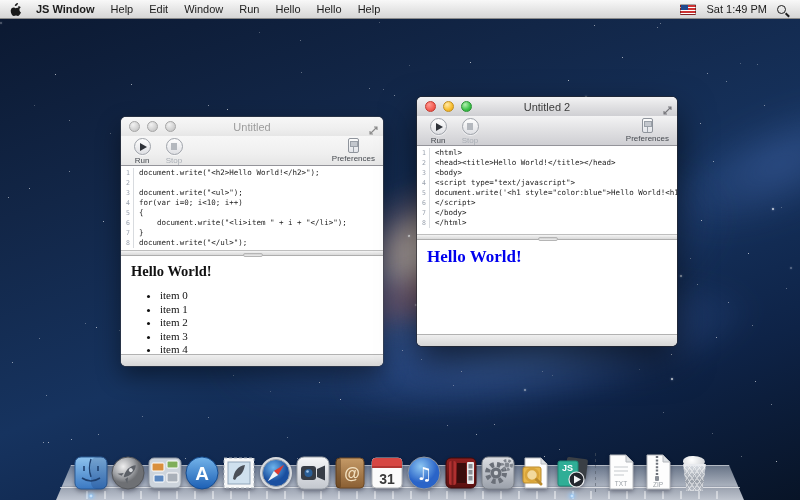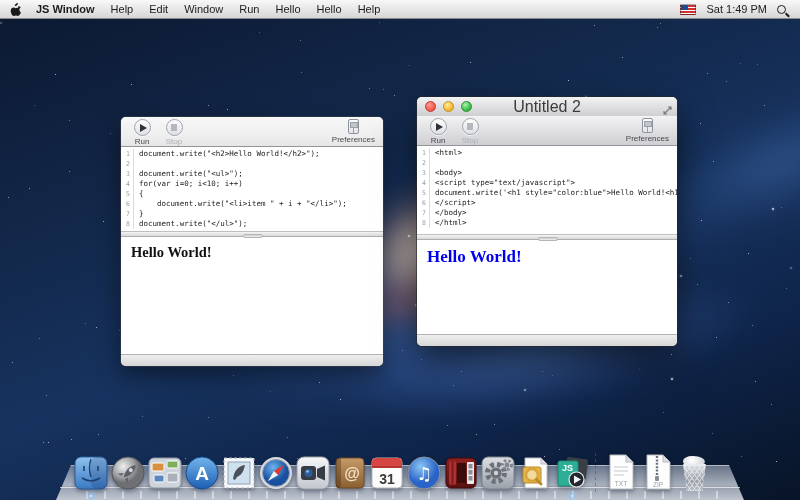--- a/index.html
+++ b/index.html
@@ -44,21 +44,21 @@
   .spot::after { content:""; position:absolute; width:5px; height:1.7px; background:#1d1d1d; left:7px; top:8px; transform:rotate(45deg); }
 
   
   .window { position:absolute; width:262px; height:249px; border-radius:5px; overflow:hidden;
     background:#fff; display:flex; flex-direction:column; }
   .window.active { box-shadow:0 0 0 1px rgba(40,40,45,.6), 0 16px 36px rgba(0,0,0,.62); z-index:20; }
   .window.inactive { box-shadow:0 0 0 1px rgba(70,70,75,.45), 0 10px 24px rgba(0,0,0,.45); z-index:10; }
   .titlebar { height:19px; position:relative; display:flex; align-items:center; justify-content:center; flex:none; }
   .active .chrome-bg { background:linear-gradient(180deg,#f3f3f4 0%,#e2e2e4 45%,#cfcfd3 100%); }
   .inactive .chrome-bg { background:linear-gradient(180deg,#f7f7f7 0%,#efefef 60%,#e6e6e6 100%); }
-  .title { font-size:16px; }
+  .title { font-size:11px; }
   .active .title { color:#3c3c3c; }
   .inactive .title { color:#9c9c9c; }
   .lights { position:absolute; left:8px; top:4px; display:flex; gap:7px; }
   .light { width:11px; height:11px; border-radius:50%; }
   .light.red    { background:radial-gradient(circle at 35% 30%, #ff9a92, #f45f55 60%, #d8423a); border:.5px solid #c2392f; }
   .light.yellow { background:radial-gradient(circle at 35% 30%, #ffe9a8, #f8bd2e 60%, #d99c1f); border:.5px solid #c18e1f; }
   .light.green  { background:radial-gradient(circle at 35% 30%, #b2f0b0, #3bc148 60%, #2b9e38); border:.5px solid #2a9134; }
   .light.dim    { background:radial-gradient(circle at 35% 30%, #f2f2f2, #cfcfcf 65%, #bdbdbd); border:.5px solid #a5a5a5; }
   .resize-glyph { position:absolute; right:5px; top:4px; }
   .toolbar { height:30px; flex:none; border-bottom:1px solid #94949a; display:flex; align-items:flex-start; padding:2px 8px 0 8px; position:relative; }
@@ -299,20 +299,33 @@
       <span class="menu-item">Help</span>
     </div>
   <div class="mb-right">
     <span class="flag"></span>
     <span class="clock">Sat 1:49 PM</span>
     <span class="spot"></span>
   </div>
 </div>
 
 <div class="window inactive w1" style="left:121px; top:117px;">
+  <div class="titlebar chrome-bg">
+    <div class="lights">
+      <span class="light dim"></span>
+      <span class="light dim"></span>
+      <span class="light dim"></span>
+    </div>
+    <span class="title">Untitled</span>
+    <span class="resize-glyph">
+      <svg width="9" height="9" viewBox="0 0 9 9">
+          <path d="M1 8L8 1M1 5V8H4M8 4V1H5" stroke="#8a8a8a" stroke-width="1.1" fill="none"></path>
+        </svg>
+    </span>
+  </div>
   <div class="toolbar chrome-bg">
     <div class="tool">
       <span class="tool-circle">
           <span class="play-tri"></span>
         </span>
       <span class="tool-label">Run</span>
     </div>
     <div class="tool">
       <span class="tool-circle">
           <span class="stop-sq"></span>
@@ -356,20 +369,27 @@
       </div>
         <div class="code-row">
         <span class="ln">8</span>
         <span class="cd">document.write("&lt;/ul&gt;");</span>
       </div>
       </div>
   </div>
   <div class="splitter"></div>
   <div class="output">
     <div class="out-h1" style="color: rgb(17, 17, 17);">Hello World!</div>
+    <ul class="out-list">
+        <li>item 0</li>
+        <li>item 1</li>
+        <li>item 2</li>
+        <li>item 3</li>
+        <li>item 4</li>
+      </ul>
   </div>
   <div class="statusbar"></div>
 </div>
 
 <div class="window active w2" style="left:417px; top:97px; width:260px;">
   <div class="titlebar chrome-bg">
     <div class="lights">
       <span class="light red"></span>
       <span class="light yellow"></span>
       <span class="light green"></span>
@@ -400,20 +420,21 @@
     </div>
   </div>
   <div class="code-area">
     <div class="code">
         <div class="code-row">
         <span class="ln">1</span>
         <span class="cd">&lt;html&gt;</span>
       </div>
         <div class="code-row">
         <span class="ln">2</span>
+        <span class="cd">&lt;head&gt;&lt;title&gt;Hello World!&lt;/title&gt;&lt;/head&gt;</span>
       </div>
         <div class="code-row">
         <span class="ln">3</span>
         <span class="cd">&lt;body&gt;</span>
       </div>
         <div class="code-row">
         <span class="ln">4</span>
         <span class="cd">&lt;script type="text/javascript"&gt;</span>
       </div>
         <div class="code-row">

